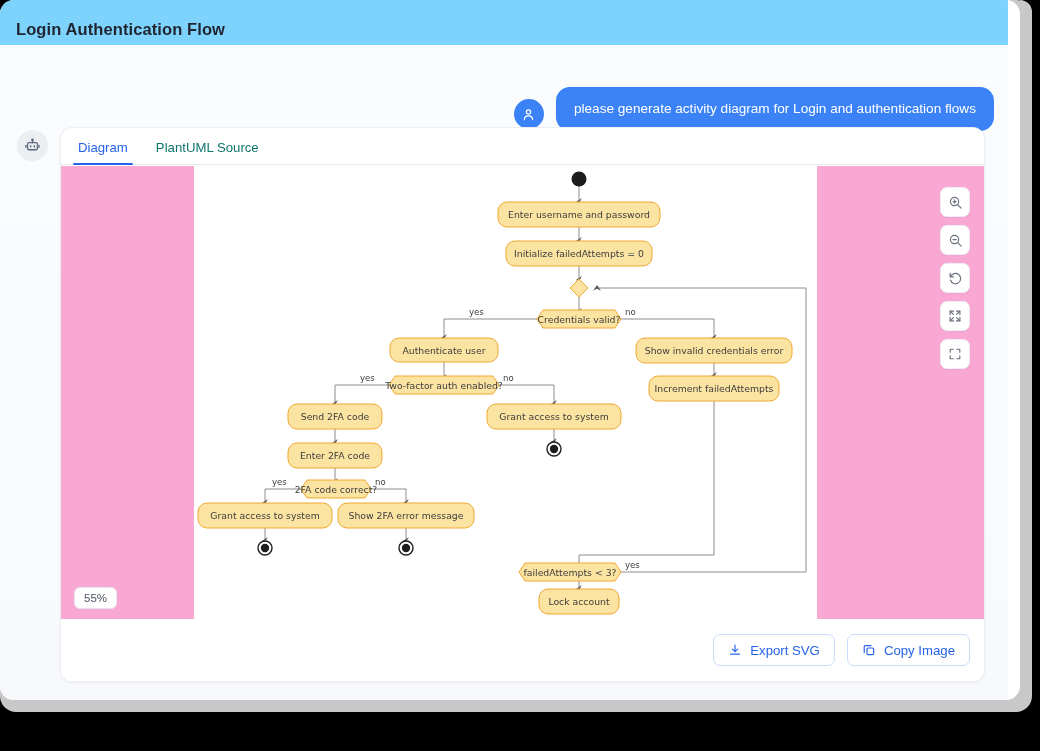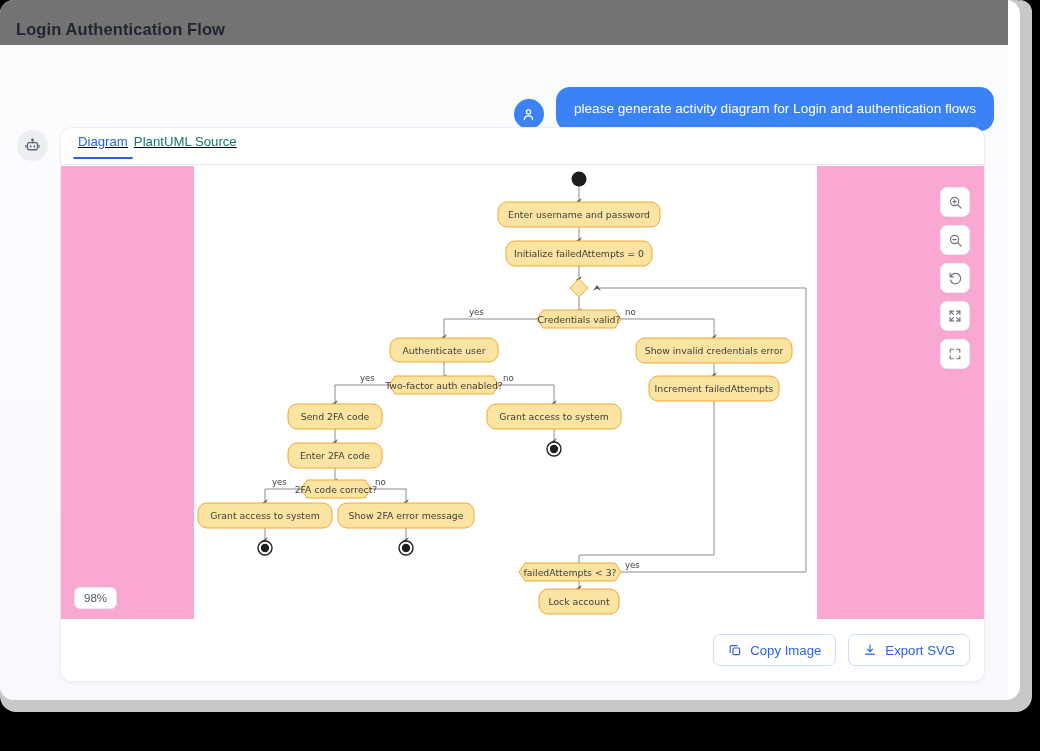--- a/index.html
+++ b/index.html
@@ -39,21 +39,21 @@
     background: #c8c8c8;
     border-top-right-radius: 14px;
     border-bottom-right-radius: 14px;
   }
 
   
   .app-header {
     position: absolute;
     left: 0; top: 0;
     width: 1008px; height: 60px;
-    background: #737373;
+    background: #7dd3fc;
     border-bottom: 1px solid #e9ecef;
     display: flex; align-items: center;
   }
   .app-title {
     margin-left: 16px;
     font-size: 16.5px;
     color: #1f2430;
     font-weight: 600;
     letter-spacing: .1px;
   }
@@ -108,23 +108,22 @@
     background: #ffffff;
     border: 1px solid #eceef1;
     border-radius: 12px;
     box-shadow: 0 1px 3px rgba(16,24,40,.05);
     overflow: hidden;
   }
   .tabs {
     position: relative;
     height: 37px;
     padding: 0 14px;
-    display: flex; align-items: center; 
+    display: flex; align-items: flex-end; gap: 22px;
     border-bottom: 1px solid #e7e9ec;
-    text-decoration: underline;
   }
   .tab {
     font-size: 13.2px;
     padding: 0 3px 9px 3px;
     color: #0f766e;
     cursor: pointer;
     position: relative;
     background: none; border: none;
     font-family: inherit;
   }
@@ -430,21 +429,21 @@
             <g>
               <circle cx="204" cy="382" r="7" fill="#fff" stroke="#1d1d1d" stroke-width="1.4"></circle>
               <circle cx="204" cy="382" r="4.2" fill="#1d1d1d"></circle>
             </g>
             <g>
               <circle cx="345" cy="382" r="7" fill="#fff" stroke="#1d1d1d" stroke-width="1.4"></circle>
               <circle cx="345" cy="382" r="4.2" fill="#1d1d1d"></circle>
             </g>
           </svg>
 
-          <div class="zoom-badge">98%</div>
+          <div class="zoom-badge">55%</div>
 
           <div class="tool-rail">
             <button class="tool-btn">
               <svg width="15" height="15" viewBox="0 0 24 24" fill="none" stroke="#6b7280" stroke-width="1.9" stroke-linecap="round">
                 <circle cx="10.5" cy="10.5" r="6.6"></circle>
                 <path d="M15.4 15.4L21 21"></path>
                 <path d="M10.5 7.9v5.2M7.9 10.5h5.2"></path>
               </svg>
             </button>
             <button class="tool-btn">
@@ -476,31 +475,31 @@
                 <path d="M20.2 15v5.2H15"></path>
                 <path d="M3.8 15v5.2H9"></path>
               </svg>
             </button>
           </div>
         </div>
 
         <div class="card-footer">
           <button class="action-btn">
             <svg width="14" height="14" viewBox="0 0 24 24" fill="none" stroke="#2563eb" stroke-width="2" stroke-linecap="round" stroke-linejoin="round">
-              <rect x="8.6" y="8.6" width="11.4" height="11.4" rx="2"></rect>
-              <path d="M15.4 4.6H5.8a2 2 0 0 0-2 2v9.6"></path>
-            </svg>
-            <span>Copy Image</span>
-          </button>
-          <button class="action-btn">
-            <svg width="14" height="14" viewBox="0 0 24 24" fill="none" stroke="#2563eb" stroke-width="2" stroke-linecap="round" stroke-linejoin="round">
               <path d="M12 3.4v11"></path>
               <path d="M7.6 10.4L12 14.8l4.4-4.4"></path>
               <path d="M4.4 19.2h15.2"></path>
             </svg>
             <span>Export SVG</span>
           </button>
+          <button class="action-btn">
+            <svg width="14" height="14" viewBox="0 0 24 24" fill="none" stroke="#2563eb" stroke-width="2" stroke-linecap="round" stroke-linejoin="round">
+              <rect x="8.6" y="8.6" width="11.4" height="11.4" rx="2"></rect>
+              <path d="M15.4 4.6H5.8a2 2 0 0 0-2 2v9.6"></path>
+            </svg>
+            <span>Copy Image</span>
+          </button>
         </div>
 
       </div>
     </div>
   </div>
 </div>
 
 </body></html>

